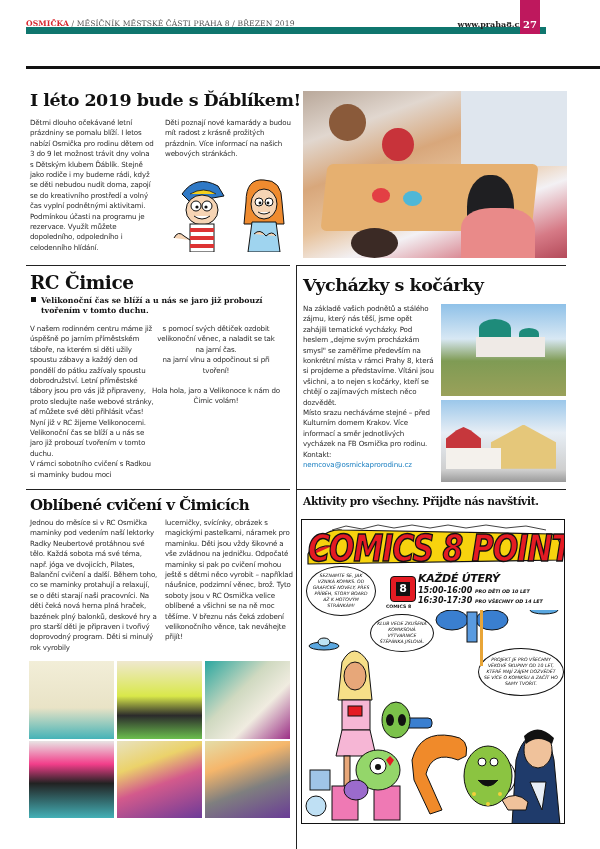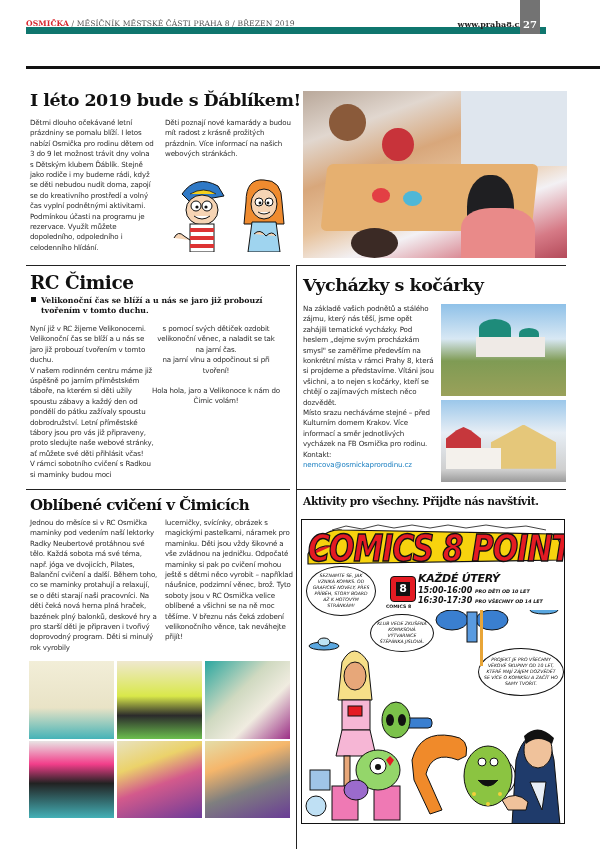--- a/index.html
+++ b/index.html
@@ -3,21 +3,21 @@
 <meta charset="utf-8">
 <style>
   * { box-sizing: border-box; margin: 0; padding: 0; }
   html, body { width: 600px; height: 849px; background: #ffffff; overflow: hidden; }
   body { position: relative; font-family: "DejaVu Sans", sans-serif; color: #222; }
 
   .header { position: absolute; left: 26px; top: 0; width: 520px; height: 34px; border-bottom: 7px solid #0f766e; }
   .header .left { position: absolute; left: 0; top: 19px; font-family: "DejaVu Serif", serif; font-size: 7.6px; letter-spacing: 0.1px; color: #555; white-space: nowrap; }
   .header .brand { color: #d8262e; font-weight: bold; }
   .header .site { position: absolute; right: 22px; top: 19px; font-family: "DejaVu Serif", serif; font-weight: bold; font-size: 8px; color: #222; }
-  .page-tab { position: absolute; left: 520px; top: 0; width: 20px; height: 34px; background: #737373; }
+  .page-tab { position: absolute; left: 520px; top: 0; width: 20px; height: 34px; background: #be185d; }
   .page-tab span { position: absolute; bottom: 4px; left: 0; width: 20px; text-align: center; color: #fff; font-family: "DejaVu Serif", serif; font-weight: bold; font-size: 10px; }
 
   .rule-thick { position: absolute; left: 26px; top: 66px; width: 574px; height: 3px; background: #111; }
   .rule { position: absolute; height: 1px; background: #222; }
   .vrule { position: absolute; width: 1px; background: #222; }
 
   h2 { font-family: "DejaVu Serif", serif; font-weight: bold; color: #111; letter-spacing: -0.5px; white-space: nowrap; }
   .txt { font-family: "DejaVu Sans", sans-serif; font-size: 7.1px; line-height: 10.4px; color: #2a2a2a; letter-spacing: -0.15px; }
   .txt p { margin: 0; }
   .col { position: absolute; }
@@ -118,22 +118,22 @@
 <div class="rule" style="left:296px; top:265px; width:270px;"></div>
 <div class="vrule" style="left:296px; top:265px; height:585px;"></div>
 
 <section>
   <h2 class="col" style="left:30px; top:272px; font-size:18.5px;">RC Čimice</h2>
   <div class="col" style="left:30px; top:296px; width:262px; font-family:'DejaVu Serif', serif; font-weight:bold; font-size:7.8px; line-height:10.2px; color:#111; padding-left:11px;">
     <span style="position:absolute; left:1px; top:1px; width:5px; height:5px; background:#111;"></span>
     <span>Velikonoční čas se blíží a u nás se jaro již probouzí tvořením v tomto duchu.</span>
   </div>
   <div class="col txt" style="left:30px; top:324px; width:126px;">
+    <p>V našem rodinném centru máme již úspěšně po jarním příměstském táboře, na kterém si děti užily spoustu zábavy a každý den od pondělí do pátku zažívaly spoustu dobrodružství. Letní příměstské tábory jsou pro vás již připraveny, proto sledujte naše webové stránky, ať můžete své děti přihlásit včas!</p>
     <p>Nyní již v RC žijeme Velikonocemi. Velikonoční čas se blíží a u nás se jaro již probouzí tvořením v tomto duchu.</p>
-    <p>V našem rodinném centru máme již úspěšně po jarním příměstském táboře, na kterém si děti užily spoustu zábavy a každý den od pondělí do pátku zažívaly spoustu dobrodružství. Letní příměstské tábory jsou pro vás již připraveny, proto sledujte naše webové stránky, ať můžete své děti přihlásit včas!</p>
     <p>V rámci sobotního cvičení s Radkou si maminky budou moci</p>
   </div>
   <div class="col txt" style="left:152px; top:324px; width:128px;text-align:center;">
     <p>s pomocí svých dětiček ozdobit velikonoční věnec, a naladit se tak na jarní čas.</p>
     <p>na jarní vlnu a odpočinout si při tvoření!</p>
     <p style="height:10px"></p>
     <p>Hola hola, jaro a Velikonoce k nám do Čimic volám!</p>
   </div>
 </section>
 

